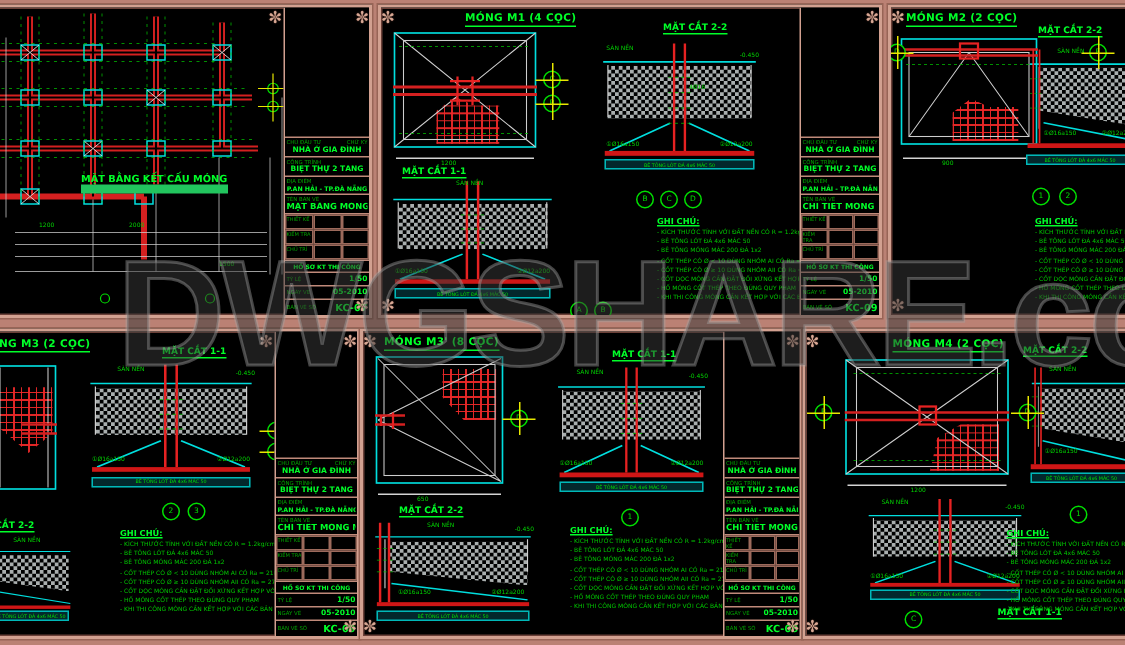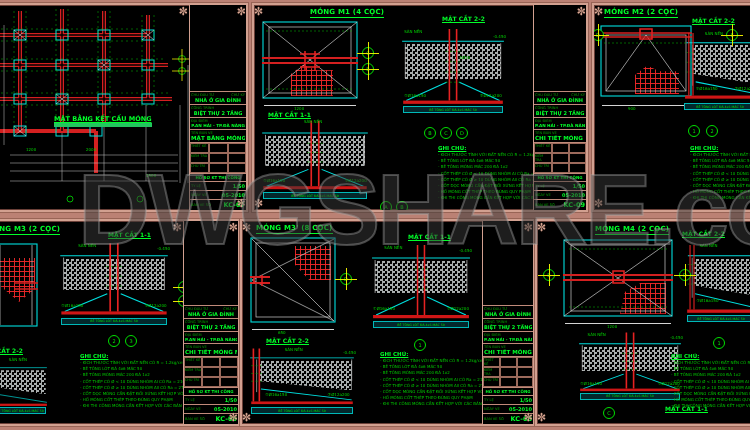--- a/index.html
+++ b/index.html
@@ -6,21 +6,21 @@
   #canvas{position:relative;width:750px;height:430px;background:#bb8174;overflow:hidden;
           font-family:"DejaVu Sans",sans-serif;}
   .sh{position:absolute;background:#000;border:2px solid #d2a090;overflow:hidden;
       box-shadow:inset 0 0 0 1px #6b4038,0 0 0 1px #986456;}
   
   .hdr{position:absolute;color:#00ff29;font-size:7px;font-weight:bold;white-space:nowrap;
        border-bottom:1px solid #00ff29;padding-bottom:1px;letter-spacing:.2px;z-index:6;}
   .sec-l{position:absolute;color:#00ff29;font-size:6px;font-weight:bold;white-space:nowrap;
        border-bottom:1px solid #00ff29;z-index:6;}
   .pt{position:absolute;color:#00ff29;font-size:6.5px;font-weight:bold;white-space:nowrap;
-      border-bottom:4px solid #22c55e;z-index:6;text-decoration:underline;}
+      border-bottom:6px solid #22c55e;z-index:6;}
   .gd{position:absolute;color:#00d400;font-size:4px;white-space:nowrap;z-index:6;}
   
   .nt{position:absolute;z-index:6;width:112px;}
   .nt-t{color:#00ff29;font-size:5.5px;font-weight:bold;text-decoration:underline;margin-bottom:1px;}
   .nl{color:#00c800;font-size:4px;line-height:1.55;white-space:nowrap;overflow:hidden;}
   .nl::before{content:"- ";}
   
   .sec,.pl{position:absolute;}
   .sec svg,.pl svg{position:absolute;left:0;top:0;width:100%;height:100%;z-index:3;}
   .pc{stroke:#00dede;fill:none;stroke-width:1.1px;}

